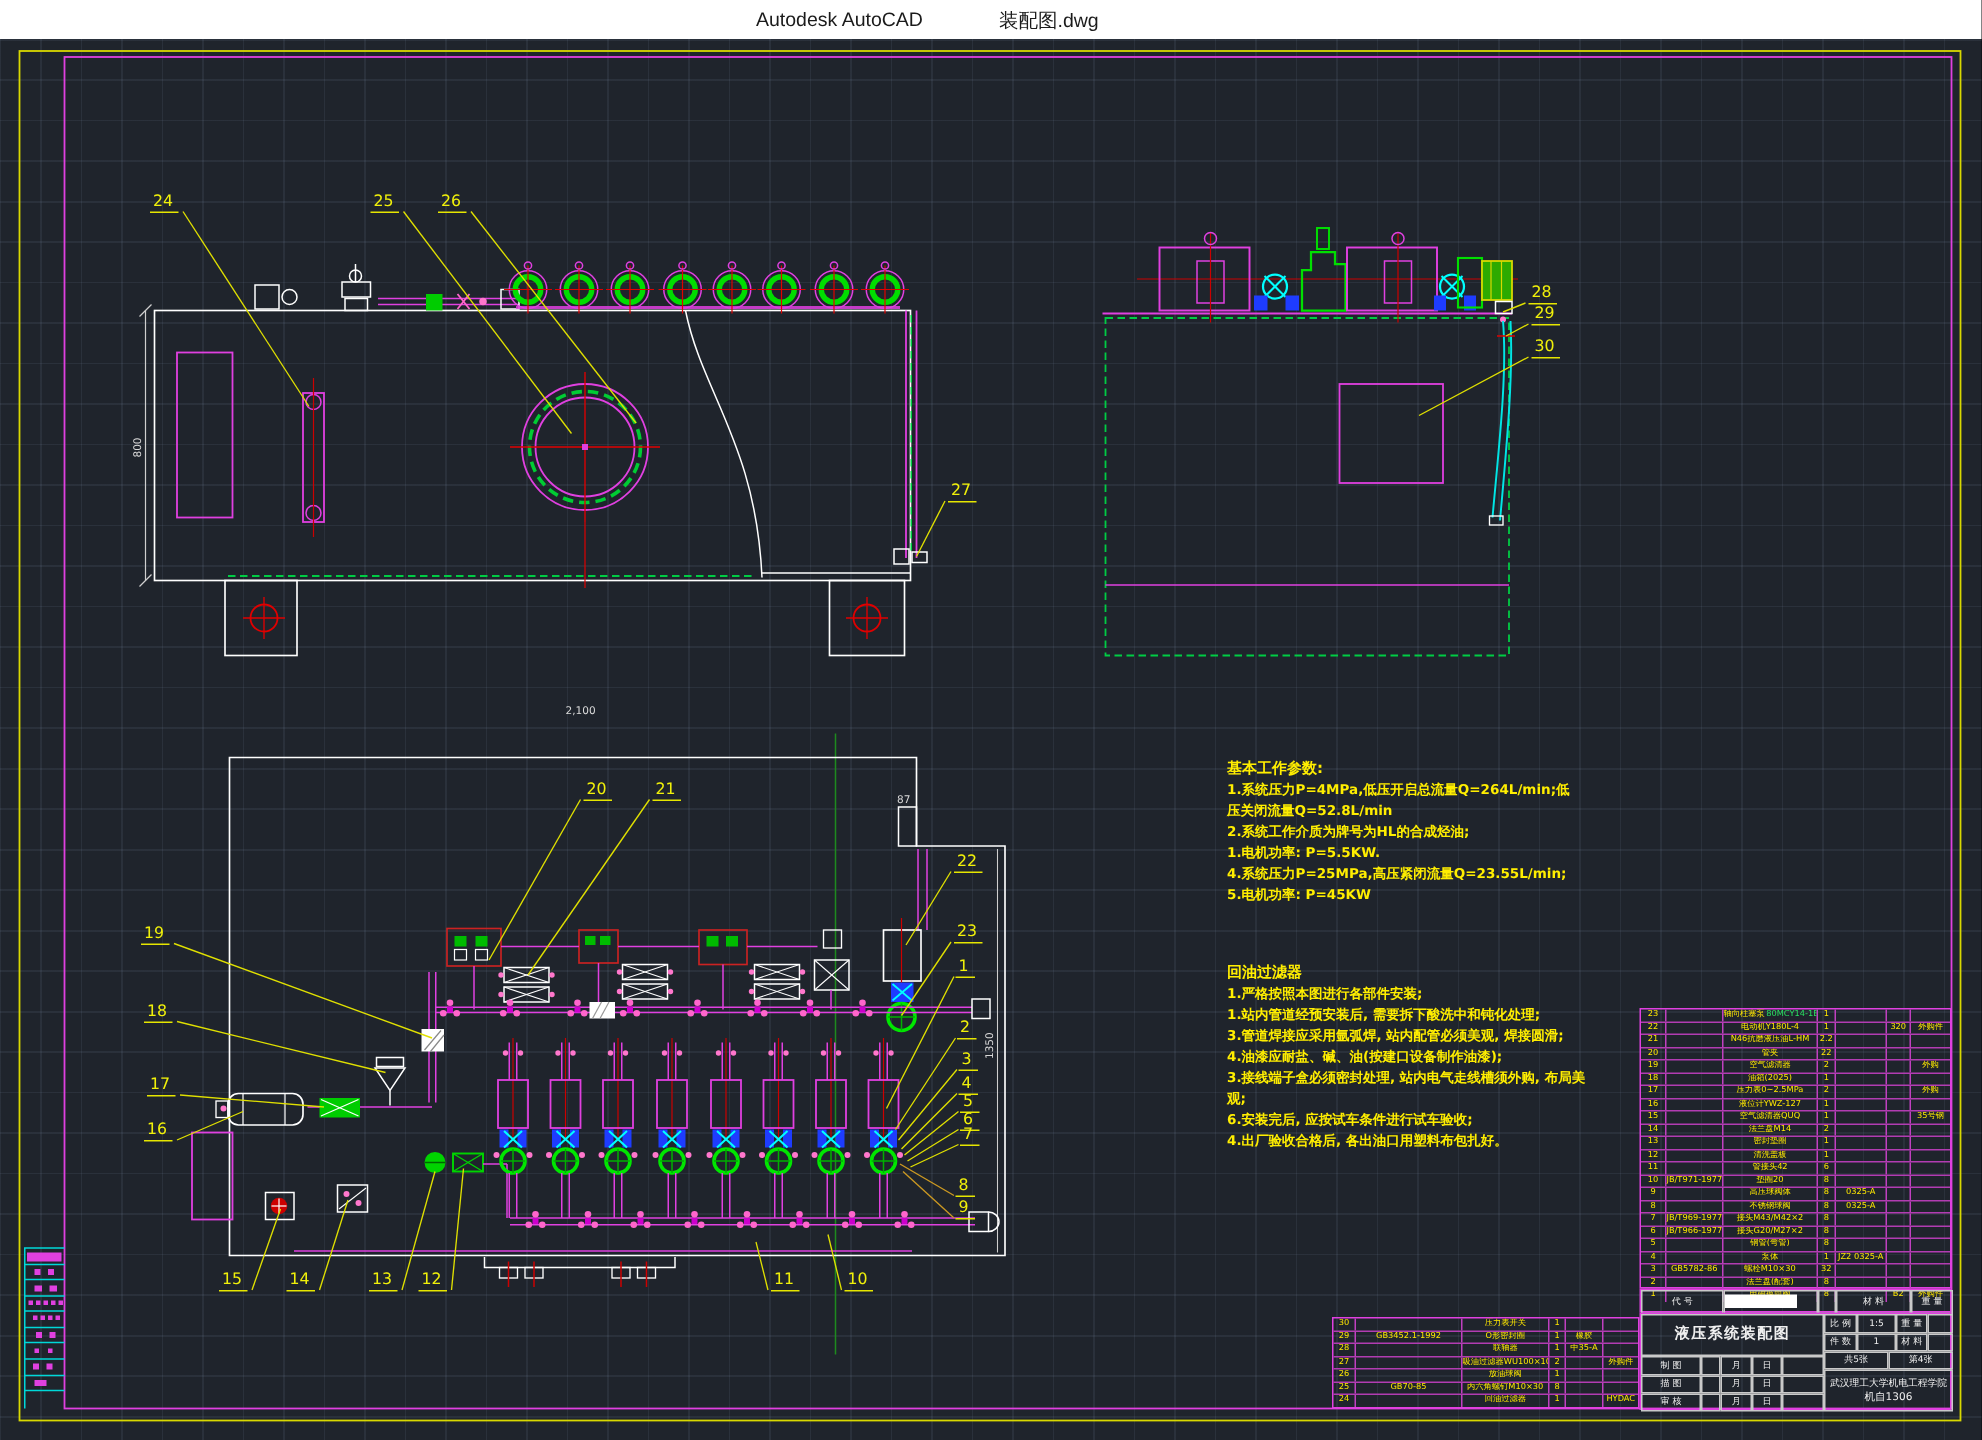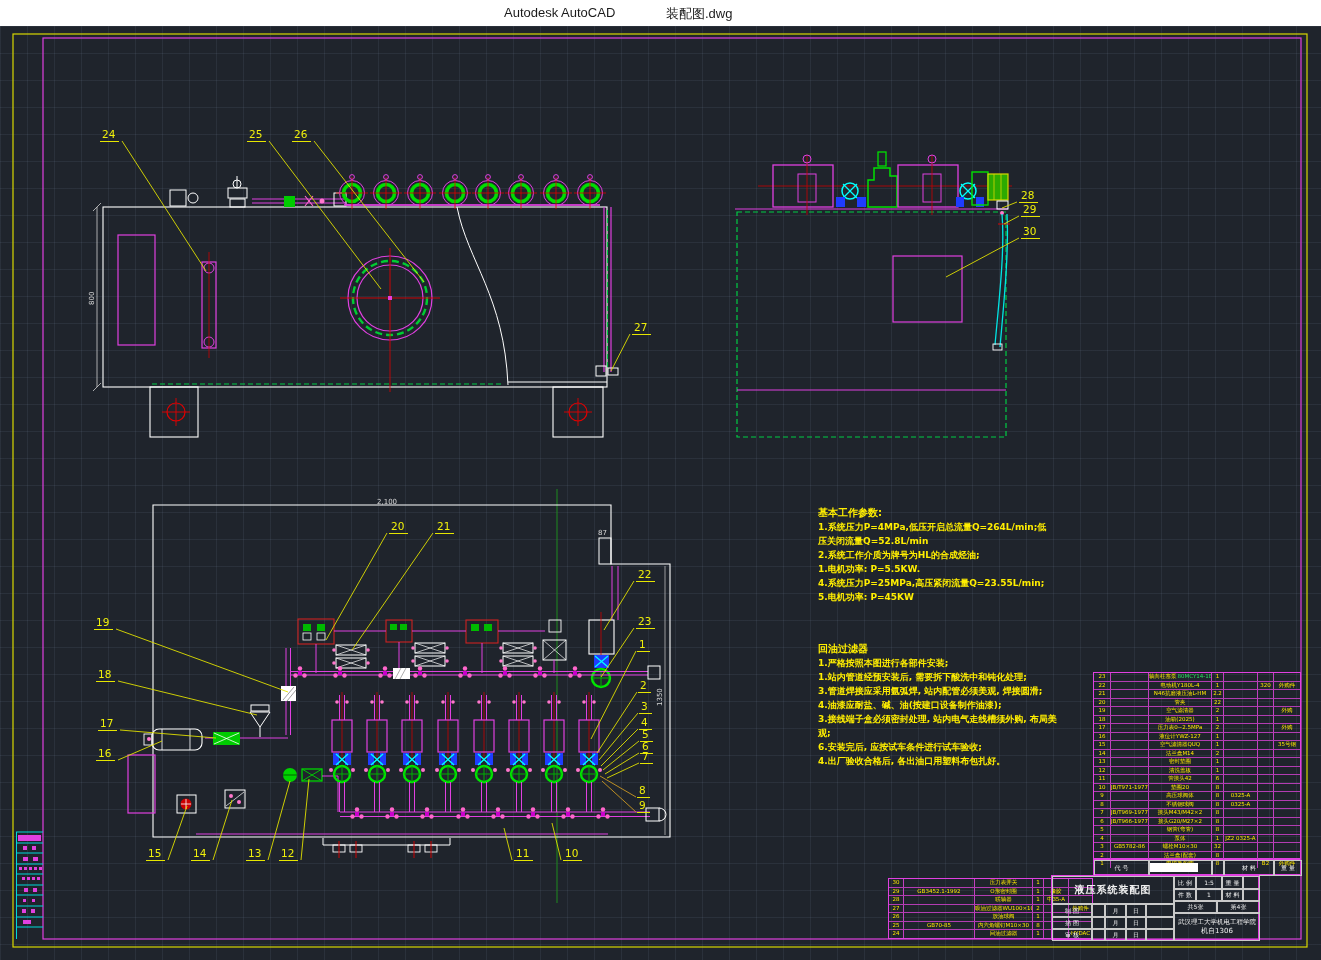--- a/index.html
+++ b/index.html
@@ -447,21 +447,21 @@
 <span class="co" style="left:636px;top:616px">23</span>
 <span class="co" style="left:100px;top:129px">24</span>
 <span class="co" style="left:247px;top:129px">25</span>
 <span class="co" style="left:292px;top:129px">26</span>
 <span class="co" style="left:632px;top:322px">27</span>
 <span class="co" style="left:1019px;top:190px">28</span>
 <span class="co" style="left:1021px;top:204px">29</span>
 <span class="co" style="left:1021px;top:226px">30</span>
 
 <span class="dim rot" style="left:88px;top:305px">800</span>
-<span class="dim" style="left:377px;top:498px">2,100</span>
+<span class="dim" style="left:377px;top:470px">2,100</span>
 <span class="dim rot" style="left:656px;top:706px">1350</span>
 <span class="dim" style="left:598px;top:529px">87</span>
 
 <div class="note" style="left:818px;top:506px">
   <div class="t">基本工作参数:</div>
   <div class="l">1.系统压力P=4MPa,低压开启总流量Q=264L/min;低</div>
   <div class="l">压关闭流量Q=52.8L/min</div>
   <div class="l">2.系统工作介质为牌号为HL的合成烃油;</div>
   <div class="l">1.电机功率: P=5.5KW.</div>
   <div class="l">4.系统压力P=25MPa,高压紧闭流量Q=23.55L/min;</div>
@@ -749,21 +749,21 @@
 
 <div class="tblk" style="left:1093px;top:859px;width:208px;height:16px">
   <div class="cell" style="left:0;top:0;width:55px;height:16px">代  号</div>
   <div class="cell" style="left:55px;top:0;width:63px;height:16px"></div>
   <div class="cell" style="left:118px;top:0;width:12px;height:16px"></div>
   <div class="cell" style="left:130px;top:0;width:50px;height:16px">材  料</div>
   <div class="cell" style="left:180px;top:0;width:28px;height:16px">重 量</div>
   <div class="whitebox" style="left:56px;top:3px;width:48px;height:9px"></div>
 </div>
 
-<div class="tblk" style="left:1051px;top:875px;width:208px;height:65px">
+<div class="tblk" style="left:1093px;top:875px;width:208px;height:65px">
   <div class="cell big" style="left:0;top:0;width:122px;height:28px">液压系统装配图</div>
   <div class="cell" style="left:122px;top:0;width:22px;height:13px">比 例</div>
   <div class="cell" style="left:144px;top:0;width:26px;height:13px">1:5</div>
   <div class="cell" style="left:170px;top:0;width:21px;height:13px">重 量</div>
   <div class="cell" style="left:191px;top:0;width:17px;height:13px"></div>
   <div class="cell" style="left:122px;top:13px;width:22px;height:12px">件 数</div>
   <div class="cell" style="left:144px;top:13px;width:26px;height:12px">1</div>
   <div class="cell" style="left:170px;top:13px;width:21px;height:12px">材 料</div>
   <div class="cell" style="left:191px;top:13px;width:17px;height:12px"></div>
   <div class="cell" style="left:122px;top:25px;width:43px;height:12px">共5张</div>

